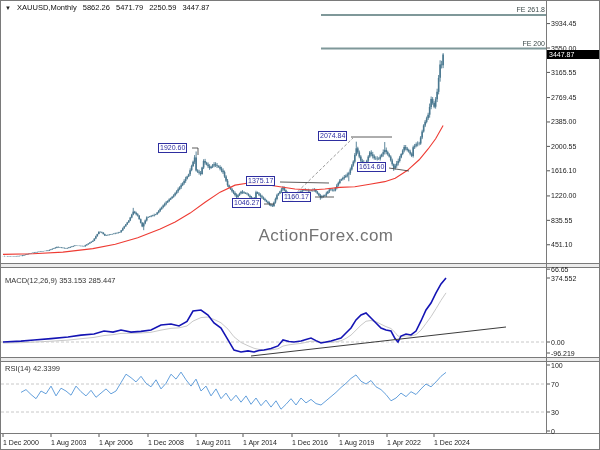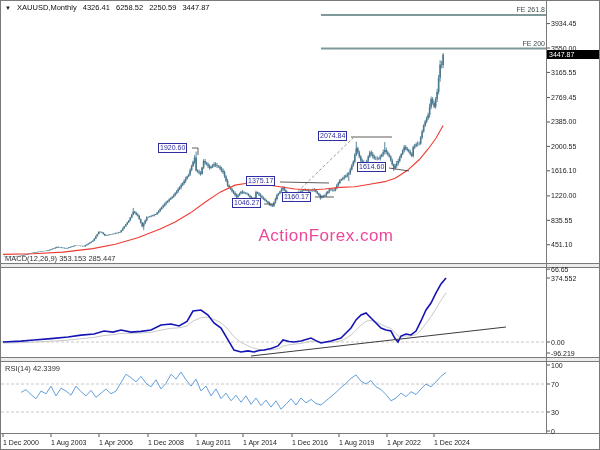--- a/index.html
+++ b/index.html
@@ -3,21 +3,21 @@
 <meta charset="utf-8">
 <style>
   html,body{margin:0;padding:0;background:#fff;}
   .screen{position:relative;width:600px;height:450px;background:#fff;border:1px solid #7a7a7a;
           box-sizing:border-box;overflow:hidden;font-family:"Liberation Sans",sans-serif;}
   .lbl{position:absolute;font:7px "Liberation Sans",sans-serif;color:#1b1b1b;white-space:nowrap;line-height:9px;}
   .titlebar{position:absolute;left:4px;top:2px;font:7.5px "Liberation Sans",sans-serif;color:#111;z-index:6;}
   .titlebar span{margin-right:4px;}
   .dd{font-size:6px;color:#222;}
   .watermark{position:absolute;left:240px;top:225px;width:170px;text-align:center;
-             font:17px "Liberation Sans",sans-serif;letter-spacing:.5px;color:#ec4899;z-index:1;}
+             font:17px "Liberation Sans",sans-serif;letter-spacing:.5px;color:#737373;z-index:1;}
   svg.chart{position:absolute;left:0;top:0;z-index:2;}
   .overlay{position:absolute;left:0;top:0;width:600px;height:450px;z-index:4;pointer-events:none;}
   .anno{position:absolute;border:1px solid #2e2ea0;color:#2e2ea0;background:rgba(255,255,255,.88);
         font:7px "Liberation Sans",sans-serif;line-height:8px;padding:0 1px;white-space:nowrap;}
   .paneLabel{position:absolute;font:7.5px "Liberation Sans",sans-serif;color:#333;z-index:5;}
   .pricetag{position:absolute;left:546px;top:49px;width:52px;height:9px;background:#000;color:#fff;
             font:7px "Liberation Sans",sans-serif;line-height:9px;text-align:left;padding-left:2px;z-index:6;}
   .split{position:absolute;left:0;width:600px;height:3px;background:#ececec;
          border-top:1px solid #7a7a7a;border-bottom:1px solid #7a7a7a;box-sizing:content-box;z-index:3;}
   .vsep{position:absolute;top:0;height:432px;width:1px;background:#7a7a7a;z-index:3;}
@@ -665,27 +665,27 @@
       <line x1="242" y1="432" x2="242" y2="436" stroke="#555" stroke-width="1"></line>
       <line x1="291" y1="432" x2="291" y2="436" stroke="#555" stroke-width="1"></line>
       <line x1="338" y1="432" x2="338" y2="436" stroke="#555" stroke-width="1"></line>
       <line x1="386" y1="432" x2="386" y2="436" stroke="#555" stroke-width="1"></line>
       <line x1="433" y1="432" x2="433" y2="436" stroke="#555" stroke-width="1"></line>
     </svg>
 
   <div class="titlebar">
     <span class="dd">▼</span>
     <span>XAUUSD,Monthly</span>
-    <span>4326.41</span>
-    <span>6258.52</span>
+    <span>5862.26</span>
+    <span>5471.79</span>
     <span>2250.59</span>
     <span>3447.87</span>
   </div>
 
-  <div class="paneLabel" style="left:4px;top:253px">MACD(12,26,9) 353.153 285.447</div>
+  <div class="paneLabel" style="left:4px;top:275px">MACD(12,26,9) 353.153 285.447</div>
   <div class="paneLabel" style="left:4px;top:363px">RSI(14) 42.3399</div>
 
   <div class="pricetag">3447.87</div>
 
   <div class="split" style="top:262px"></div>
   <div class="split" style="top:356px"></div>
   <div class="baseline"></div>
   <div class="vsep" style="left:545px"></div>
 
   <div class="overlay" id="overlay">

